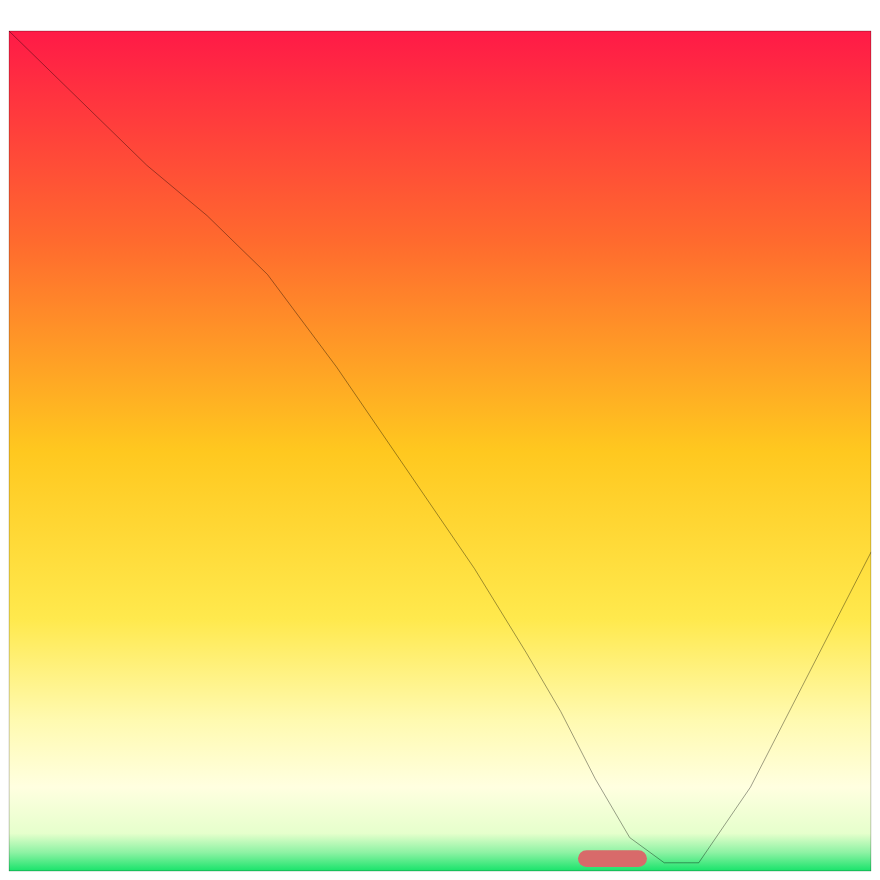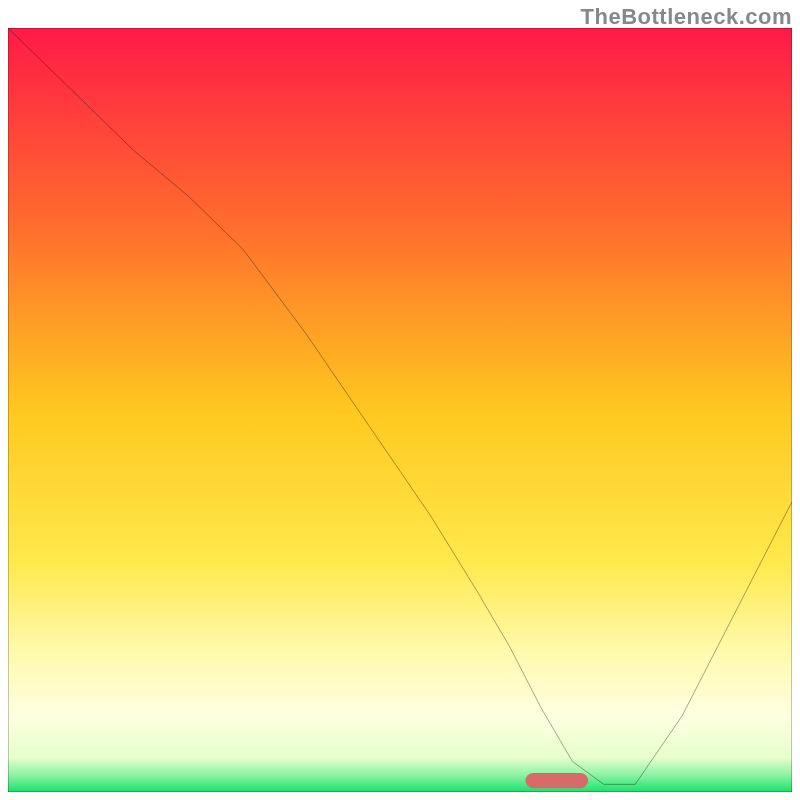--- a/index.html
+++ b/index.html
@@ -32,21 +32,20 @@
     top: 28px;
     width: 784px;
     height: 764px;
     display: block;
   }
 </style>
 </head>
 <body>
 
 <div class="stage">
-  <div class="watermark">TheBottleneck.com</div>
 
   <svg class="plot" viewBox="0 0 100 100" preserveAspectRatio="none">
     <defs>
       <linearGradient id="bg-grad" x1="0" y1="0" x2="0" y2="1">
       <stop offset="0%" stop-color="#ff1a47"></stop>
           <stop offset="25%" stop-color="#ff6a2e"></stop>
           <stop offset="50%" stop-color="#ffc81f"></stop>
           <stop offset="70%" stop-color="#ffe94d"></stop>
           <stop offset="82%" stop-color="#fffab0"></stop>
           <stop offset="90%" stop-color="#ffffe0"></stop>

